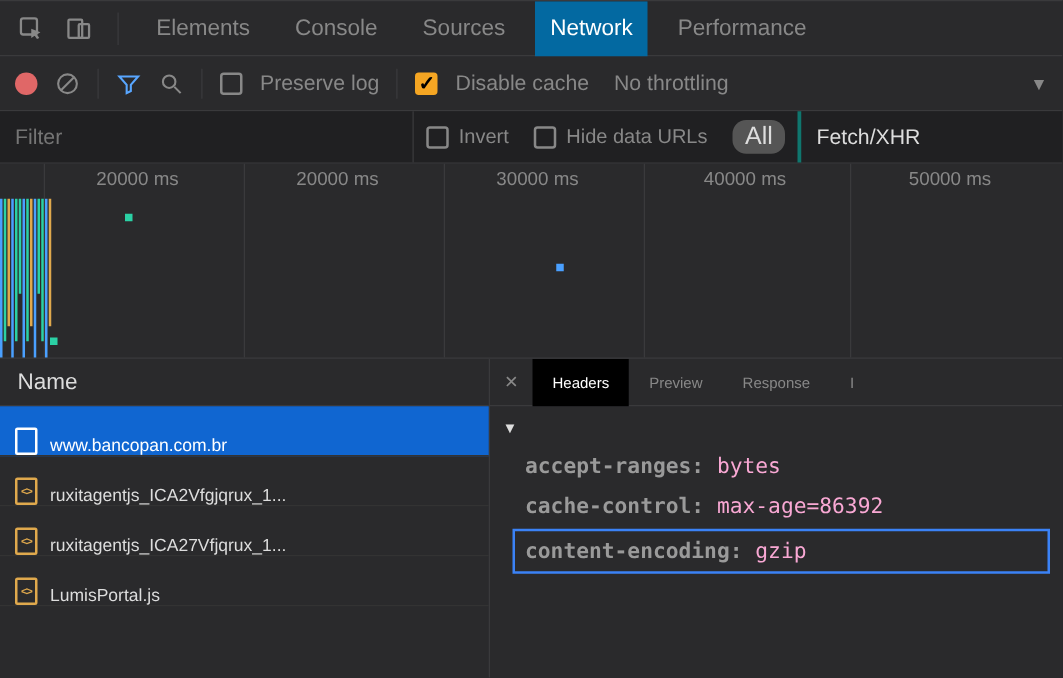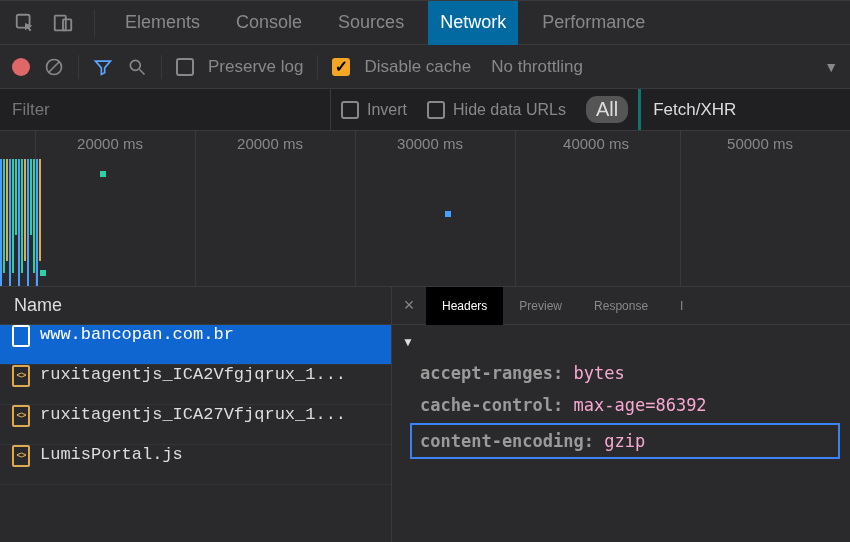--- a/index.html
+++ b/index.html
@@ -75,23 +75,23 @@
 
 .split { display:flex; height: calc(542px - 44px - 44px - 42px - 156px); }
 .reqlist { flex:0 0 392px; border-right:1px solid #3a3a3c; background:#2a2a2c;}
 .details { flex:1; background:#2a2a2c;}
 
 .col-header {
   height:38px; display:flex; align-items:center; padding:0 14px;
   color:#ddd; font-size:18px; border-bottom:1px solid #3a3a3c;
 }
 .req-row {
-  height:40px; display:flex; align-items:flex-start; padding:0 12px; gap:10px;
-  color:#ddd; font-size:17px; border-bottom:1px solid #333;
-  white-space:nowrap; overflow:hidden;font-family:Liberation Mono, monospace;
+  height:40px; display:flex; align-items:flex-end; padding:0 12px; gap:10px;
+  color:#ddd; font-size:14px; border-bottom:1px solid #333;
+  white-space:nowrap; overflow:hidden;
 }
 .req-row.sel { background:#1066d1; color:#fff;}
 .fi { width:18px; height:22px; border:2px solid #888; border-radius:2px; position:relative; flex:none;}
 .fi.doc { border-color:#888;}
 .fi.js { border-color:#e0a94d; display:flex; align-items:center; justify-content:center;}
 .fi.js::after { content:"<>"; color:#e0a94d; font-size:9px; font-weight:bold; letter-spacing:-1px;}
 .req-row.sel .fi { border-color:#fff;}
 
 .dtabs {
   display:flex; align-items:center; height:38px; border-bottom:1px solid #3a3a3c;

